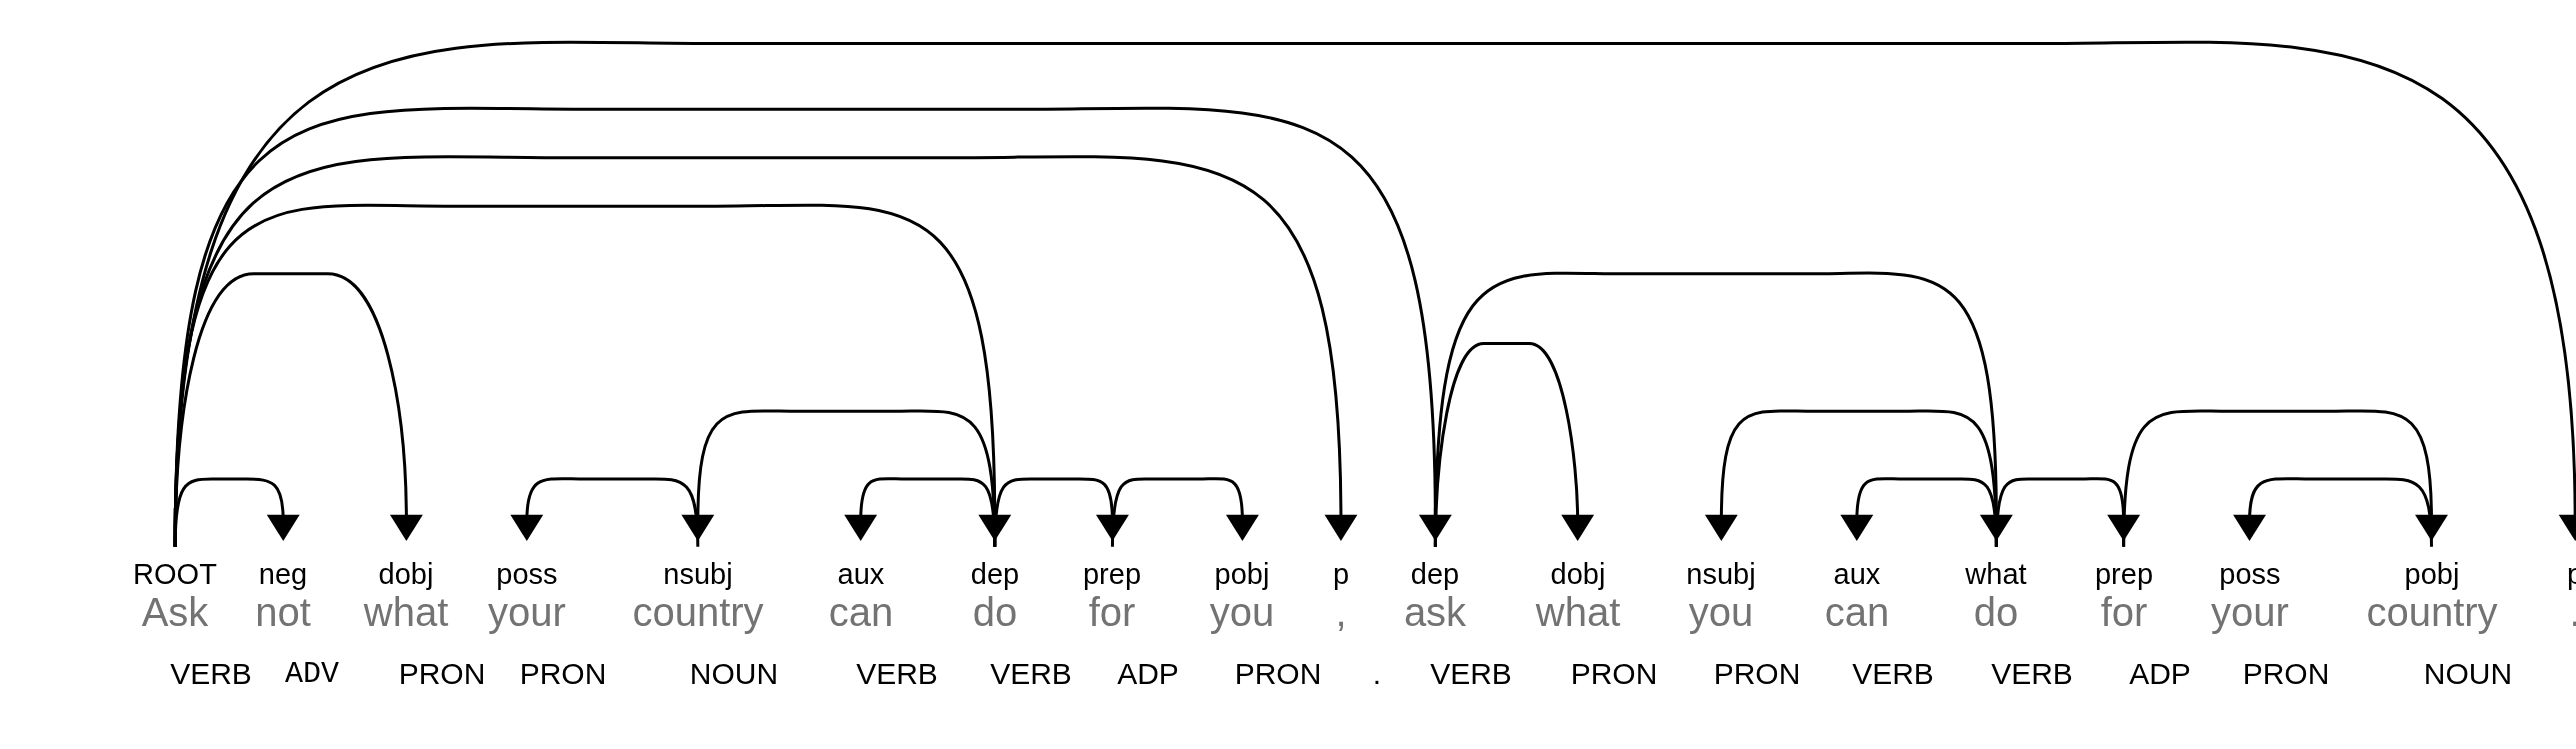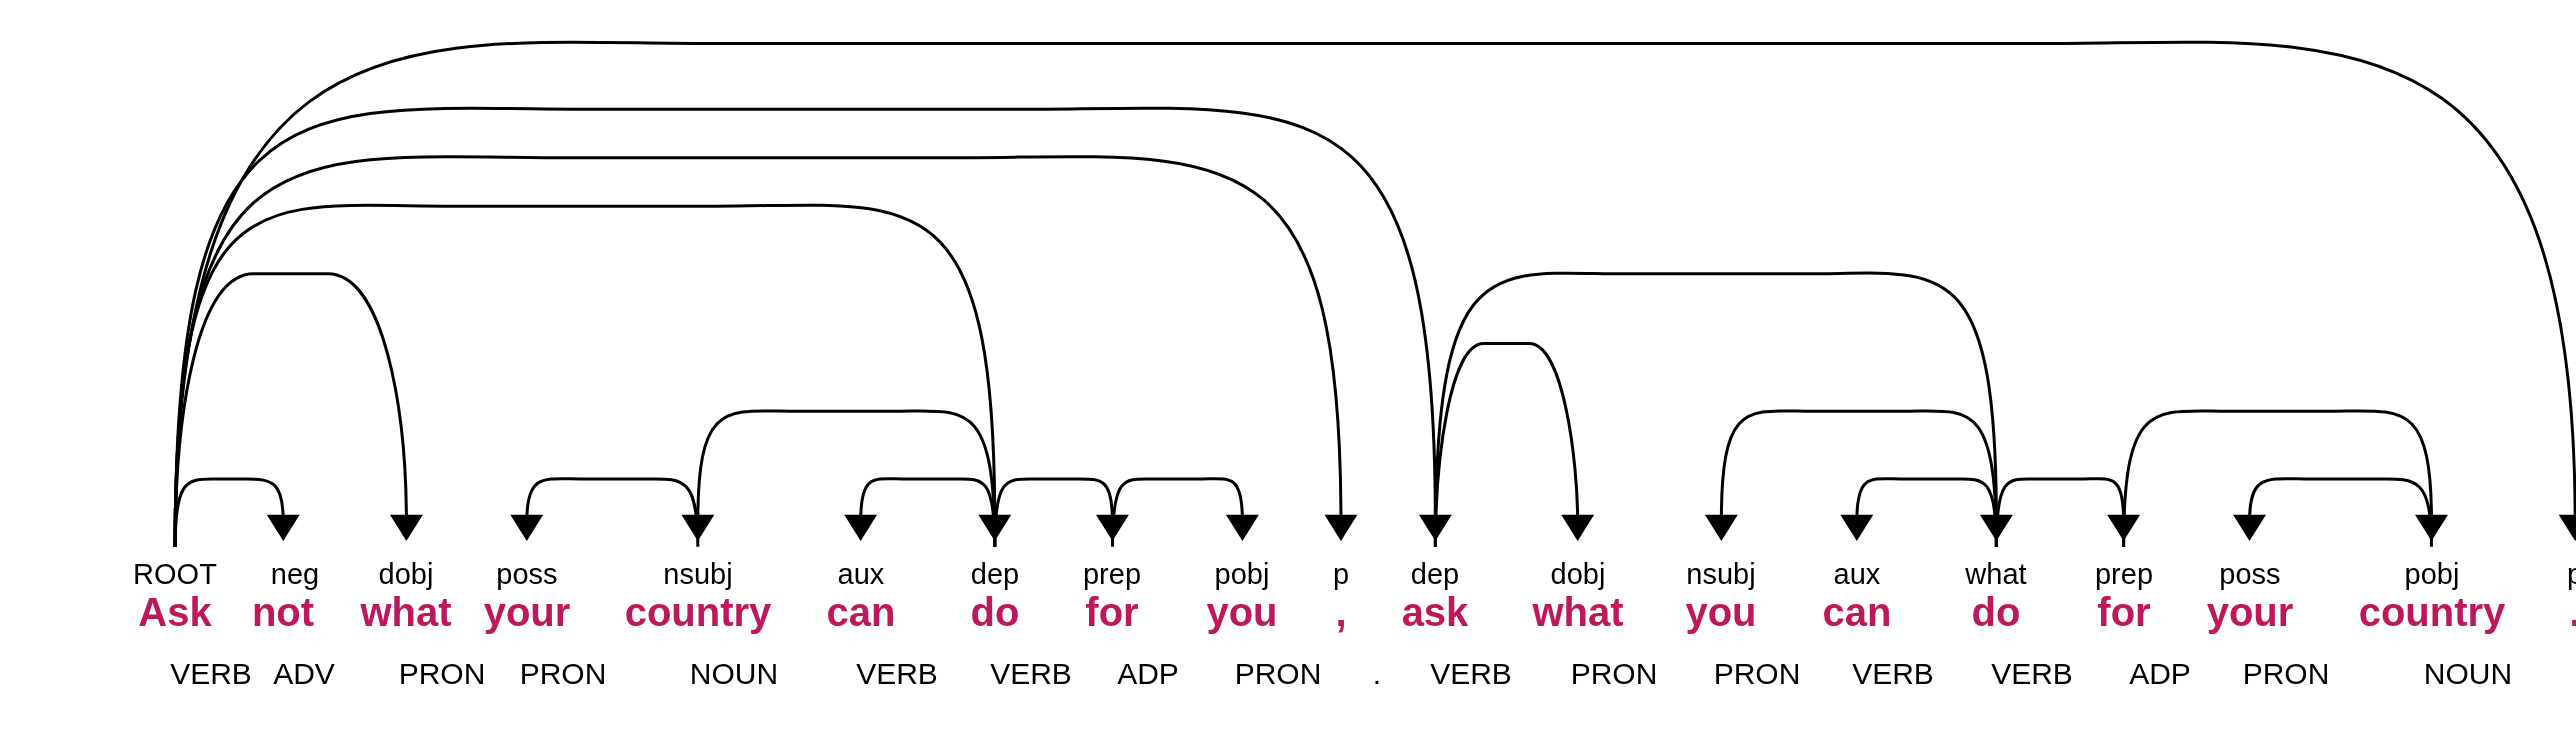--- a/index.html
+++ b/index.html
@@ -3,21 +3,21 @@
 <meta charset="utf-8">
 <title>Dependency Parse</title>
 <style>
   html,body{margin:0;padding:0;background:#ffffff;}
   body{font-family:"Liberation Sans", sans-serif;}
   #stage{position:relative;width:2576px;height:750px;background:#ffffff;overflow:hidden;}
   #arcs{position:absolute;left:0;top:0;width:2576px;height:750px;}
   #tokens{position:absolute;left:0;top:0;width:2576px;height:566px;}
   .token{position:absolute;transform:translateX(-50%);text-align:center;white-space:nowrap;}
   .dep-label{font-size:29px;fill:#000;color:#000;font-weight:400;}
-  .word{font-size:40px;font-weight:bold;color:#be185d;}
+  .word{font-size:40px;font-weight:normal;color:#737373;}
   .pos{font-size:30px;font-weight:400;color:#000;}
   .t-dep{position:absolute;top:558px;}
   .t-word{position:absolute;top:590px;}
   .t-pos{position:absolute;top:657px;margin-left:36px;}
   .arcpath{fill:none;stroke:#000000;stroke-width:3.1;}
   .arrowhead{fill:#000000;stroke:none;}
 </style>
 </head>
 <body>
 
@@ -62,23 +62,23 @@
       <path d="M 180.992 525 L 180.992 565" class="arcpath"></path>
       <path d="M 1027.9779999999998 525 L 1027.9779999999998 565" class="arcpath"></path>
       <path d="M 1483.2859999999998 525 L 1483.2859999999998 565" class="arcpath"></path>
       <path d="M 2063.026 525 L 2063.026 565" class="arcpath"></path>
       <path d="M 2194.528 525 L 2194.528 565" class="arcpath"></path>
     </svg>
   <div id="tokens">
       <div class="token t-dep dep-label" style="left: 175px;">ROOT</div>
       <div class="token t-word word" style="left: 175px;">Ask</div>
       <div class="token t-pos pos" style="left: 175px;">VERB</div>
-      <div class="token t-dep dep-label" style="left: 295px;">neg</div>
+      <div class="token t-dep dep-label" style="left: 283px;">neg</div>
       <div class="token t-word word" style="left: 283px; text-align: center;">not</div>
-      <div class="token t-pos pos" style="left: 268px;">ADV</div>
+      <div class="token t-pos pos" style="left: 276px; font-family: Liberation Mono, monospace;">ADV</div>
       <div class="token t-dep dep-label" style="left: 406px;">dobj</div>
       <div class="token t-word word" style="left: 406px;">what</div>
       <div class="token t-pos pos" style="left: 406px;">PRON</div>
       <div class="token t-dep dep-label" style="left: 527px;">poss</div>
       <div class="token t-word word" style="left: 527px;">your</div>
       <div class="token t-pos pos" style="left: 527px;">PRON</div>
       <div class="token t-dep dep-label" style="left: 698px;">nsubj</div>
       <div class="token t-word word" style="left: 698px;">country</div>
       <div class="token t-pos pos" style="left: 698px;">NOUN</div>
       <div class="token t-dep dep-label" style="left: 861px;">aux</div>

